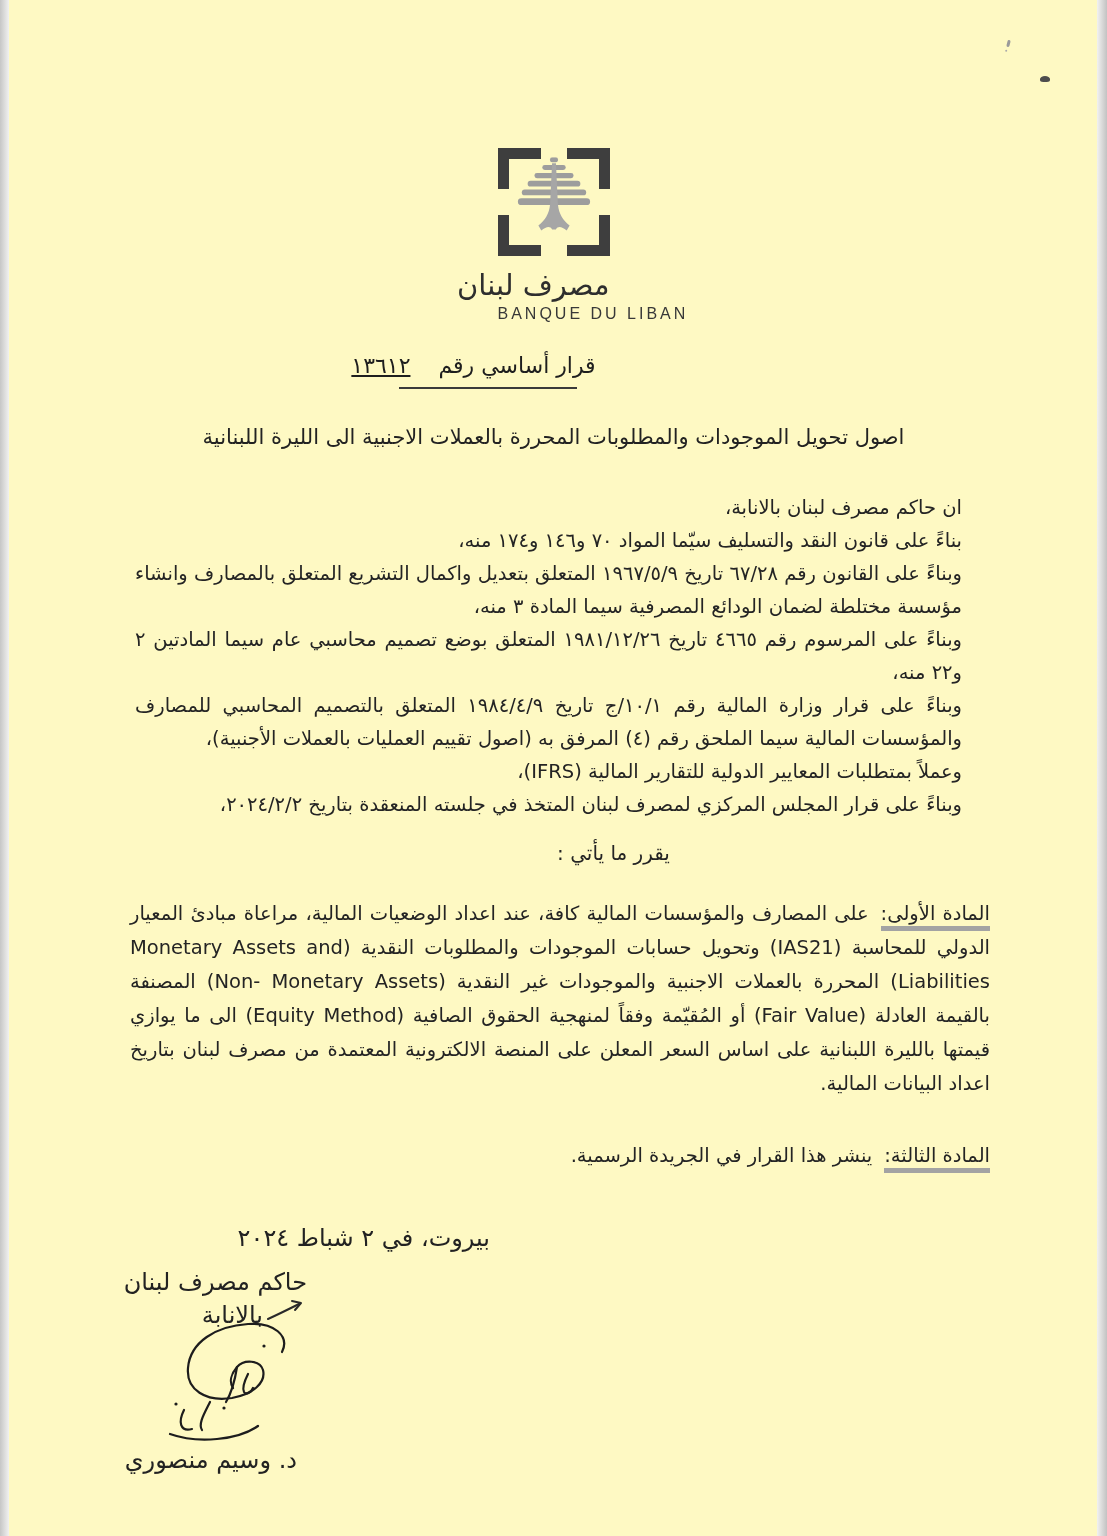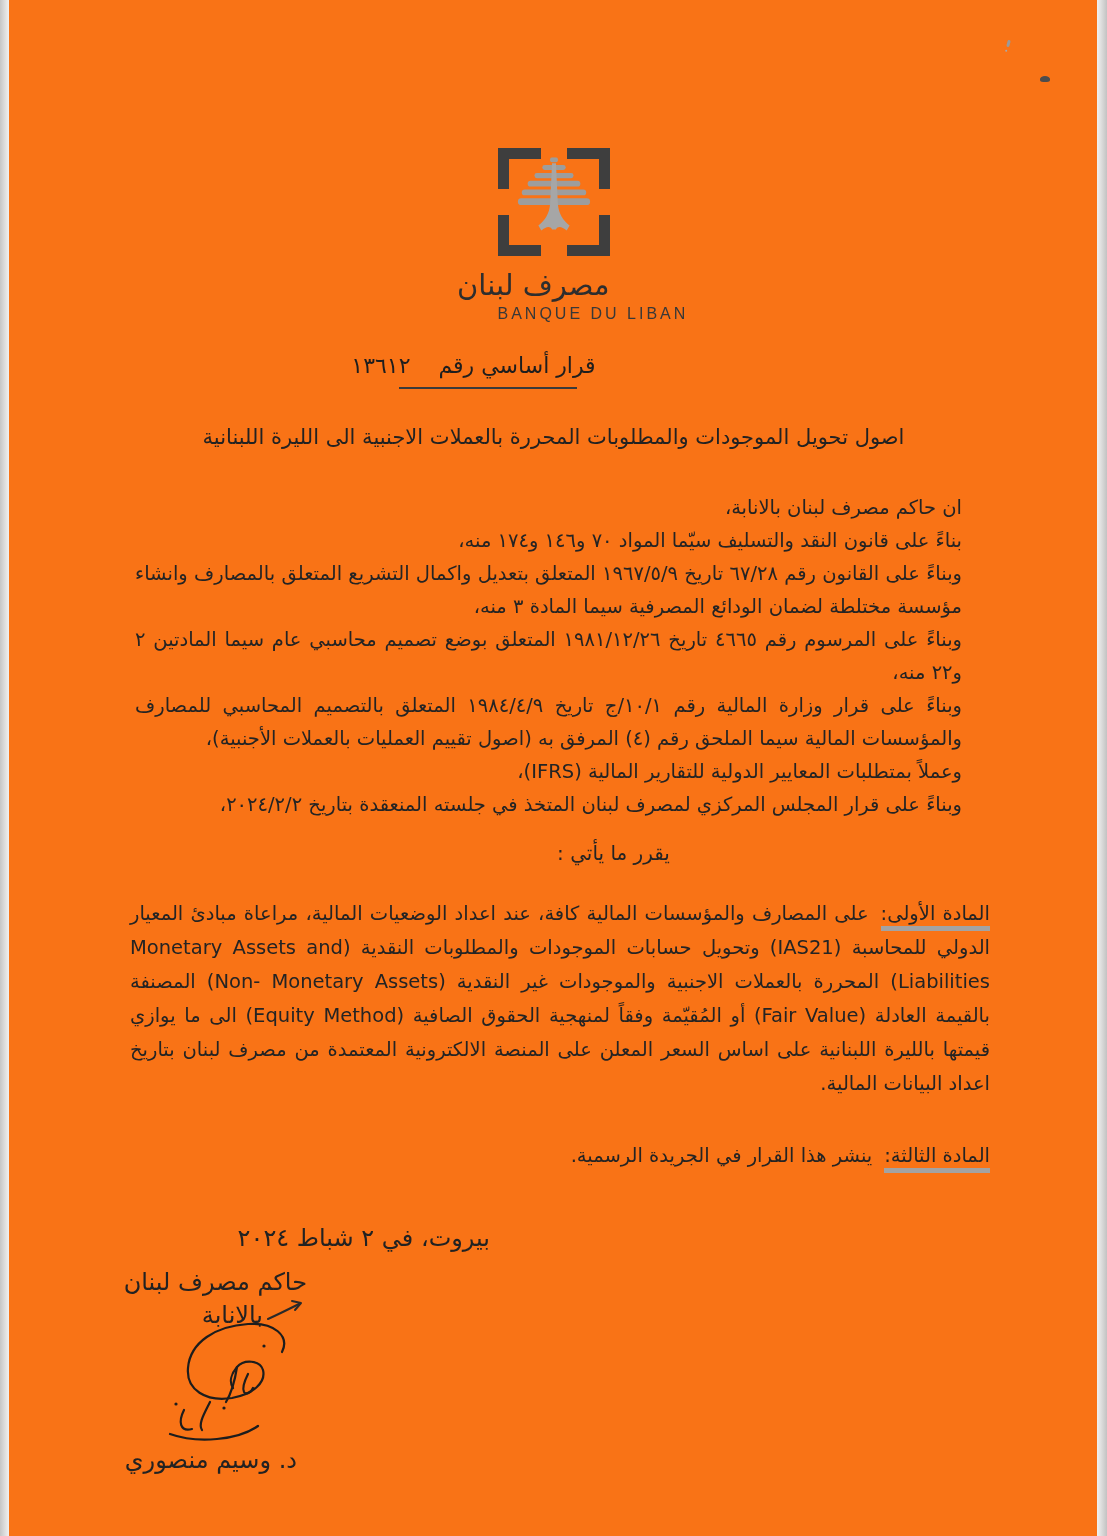--- a/index.html
+++ b/index.html
@@ -1,18 +1,18 @@
 <!DOCTYPE html>
 <html lang="ar" dir="rtl"><head>
 <meta charset="utf-8">
 <style>
   html,body{margin:0;padding:0;background:#e7e7e7;}
   .page{
     position:relative;width:1107px;height:1536px;margin:0 auto;
-    background:#f97316;overflow:hidden;direction:rtl;
+    background:#fef9c3;overflow:hidden;direction:rtl;
     font-family:"DejaVu Sans",sans-serif;color:#242424;
   }
   
   .edge-left{position:absolute;left:0;top:0;bottom:0;width:9px;
     background:linear-gradient(to right,#c6c6c6,#f1f1f0);}
   .edge-right{position:absolute;right:0;top:0;bottom:0;width:10px;
     background:linear-gradient(to left,#c2c2c2,#f2f2f1);}
   .speck-a{position:absolute;top:40px;left:1007px;width:3px;height:7px;
     background:#9a9a9a;border-radius:2px;transform:rotate(14deg);}
   .speck-a::after{content:"";position:absolute;top:10px;left:0;width:2px;height:2px;
@@ -29,21 +29,21 @@
   .corner.bl{bottom:0;left:0;border-bottom-width:11px;border-left-width:11px;}
   .corner.br{bottom:0;right:0;border-bottom-width:11px;border-right-width:11px;}
   .cedar{position:absolute;left:50%;top:50%;transform:translate(-50%,-52%);}
   .bank-ar{margin-top:12px;text-align:center;font-size:29px;color:#2e2e2e;white-space:nowrap;}
   .bank-latin{margin-top:3px;text-align:center;font-size:16px;letter-spacing:3px;color:#383838;
     font-family:"Liberation Sans","DejaVu Sans",sans-serif;white-space:nowrap;direction:ltr;}
 
   
   .title-wrap{margin-top:30px;text-align:center;font-size:22px;color:#1e1e1e;
     transform:translateX(-80px);}
-  .title-wrap .num{margin-right:28px;letter-spacing:2px;}
+  .title-wrap .num{margin-right:28px;letter-spacing:2px;text-decoration:underline;}
   .title-underline{width:178px;height:2px;background:#3a3a3a;margin:9px auto 0;
     transform:translateX(14px);}
   .subtitle{margin-top:36px;text-align:center;font-size:21px;color:#222;}
 
   
   .preamble{margin:42px 145px 0 135px;font-size:19.5px;line-height:33px;}
   .preamble p{margin:0;text-align:justify;text-align-last:right;}
 
   .decree{margin-top:20px;text-align:center;font-size:20px;transform:translateX(60px);}
 

